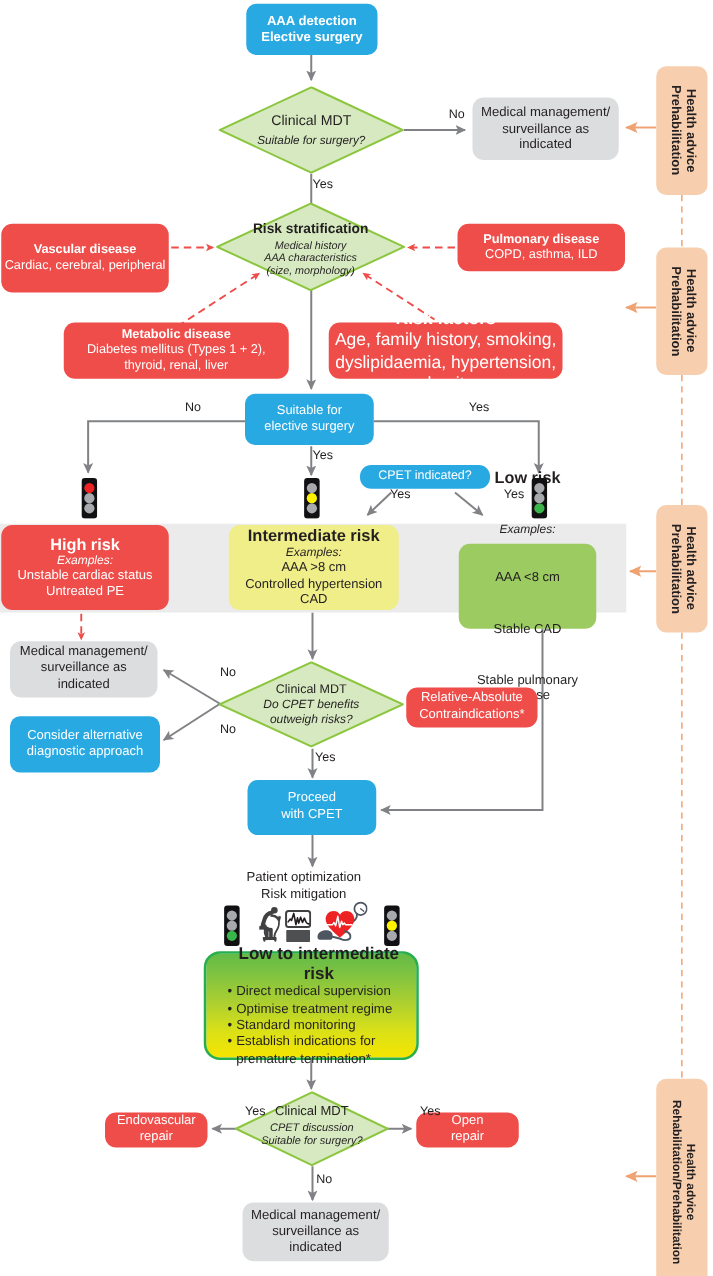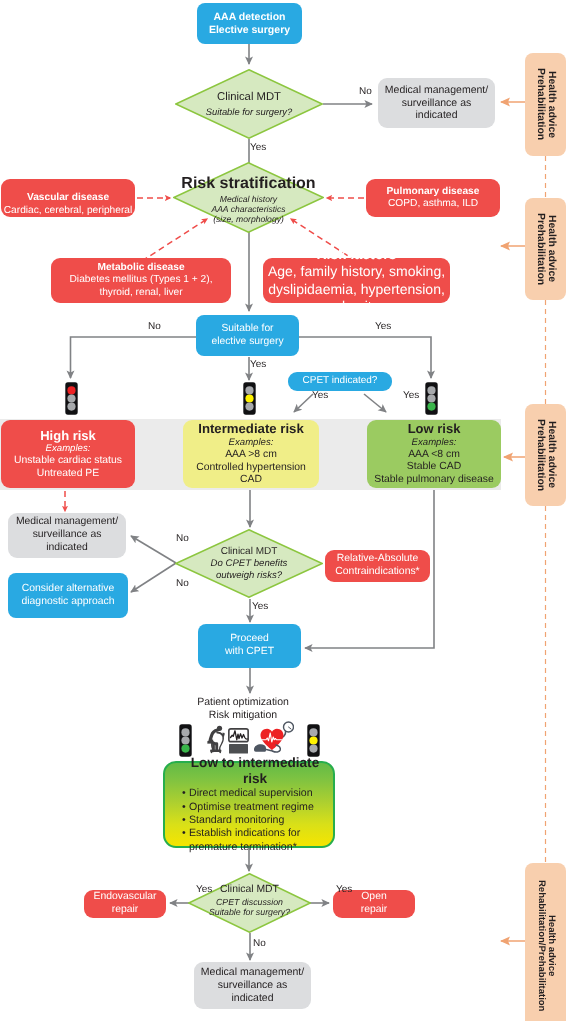--- a/index.html
+++ b/index.html
@@ -108,28 +108,28 @@
   </div>
 
   <div class="lbl" style="left:335px;top:86px;">No</div>
   <div class="lbl" style="left:226px;top:142px;">Yes</div>
 
   <div class="diamond" style="left:173px;top:162px;width:151px;height:71px;">
     <svg viewBox="0 0 151 71" style="position:absolute;left:0;top:0;width:151px;height:71px;">
       <polygon points="75.5,0.8 150.2,35.5 75.5,70.2 0.8,35.5" fill="#d6e9c0" stroke="#8cc63f" stroke-width="1.6"></polygon>
     </svg>
     <div class="dlabel" style="top:2px;">
-      <div class="b" style="font-size:16px">Risk stratification</div>
+      <div class="b" style="font-size:11px">Risk stratification</div>
       <div class="i" style="font-size:8.6px">Medical history</div>
       <div class="i" style="font-size:8.6px">AAA characteristics</div>
       <div class="i" style="font-size:8.6px">(size, morphology)</div>
     </div>
   </div>
 
-  <div class="node red" style="left:1px;top:179px;width:134px;height:38px;font-size:10.2px;justify-content:flex-end;">
+  <div class="node red" style="left:1px;top:179px;width:134px;height:55px;font-size:10.2px;">
     <span class="b">Vascular disease</span>
     <span>Cardiac, cerebral, peripheral</span>
   </div>
 
   <div class="node red" style="left:366px;top:179px;width:134px;height:38px;font-size:10.2px;">
     <span class="b">Pulmonary disease</span>
     <span>COPD, asthma, ILD</span>
   </div>
 
   <div class="node red" style="left:51px;top:258px;width:180px;height:45px;font-size:10.2px;">
@@ -169,21 +169,21 @@
   </div>
 
   <div class="node yellowbox" style="left:183px;top:420px;width:136px;height:68px;font-size:10.4px;">
     <span class="b" style="font-size:13.2px">Intermediate risk</span>
     <span class="i" style="font-size:9.6px">Examples:</span>
     <span>AAA &gt;8 cm</span>
     <span>Controlled hypertension</span>
     <span>CAD</span>
   </div>
 
-  <div class="node greenbox" style="left:367px;top:420px;width:134px;height:68px;font-size:10.4px;">
+  <div class="node greenbox" style="left:367px;top:435px;width:110px;height:68px;font-size:10.4px;gap:28px;">
     <span class="b" style="font-size:13px">Low risk</span>
     <span class="i" style="font-size:9.6px">Examples:</span>
     <span>AAA &lt;8 cm</span>
     <span>Stable CAD</span>
     <span>Stable pulmonary disease</span>
   </div>
 
   <div class="node grey" style="left:8px;top:513px;width:118px;height:45px;font-size:10.4px;">
     <span>Medical management/</span>
     <span>surveillance as</span>

